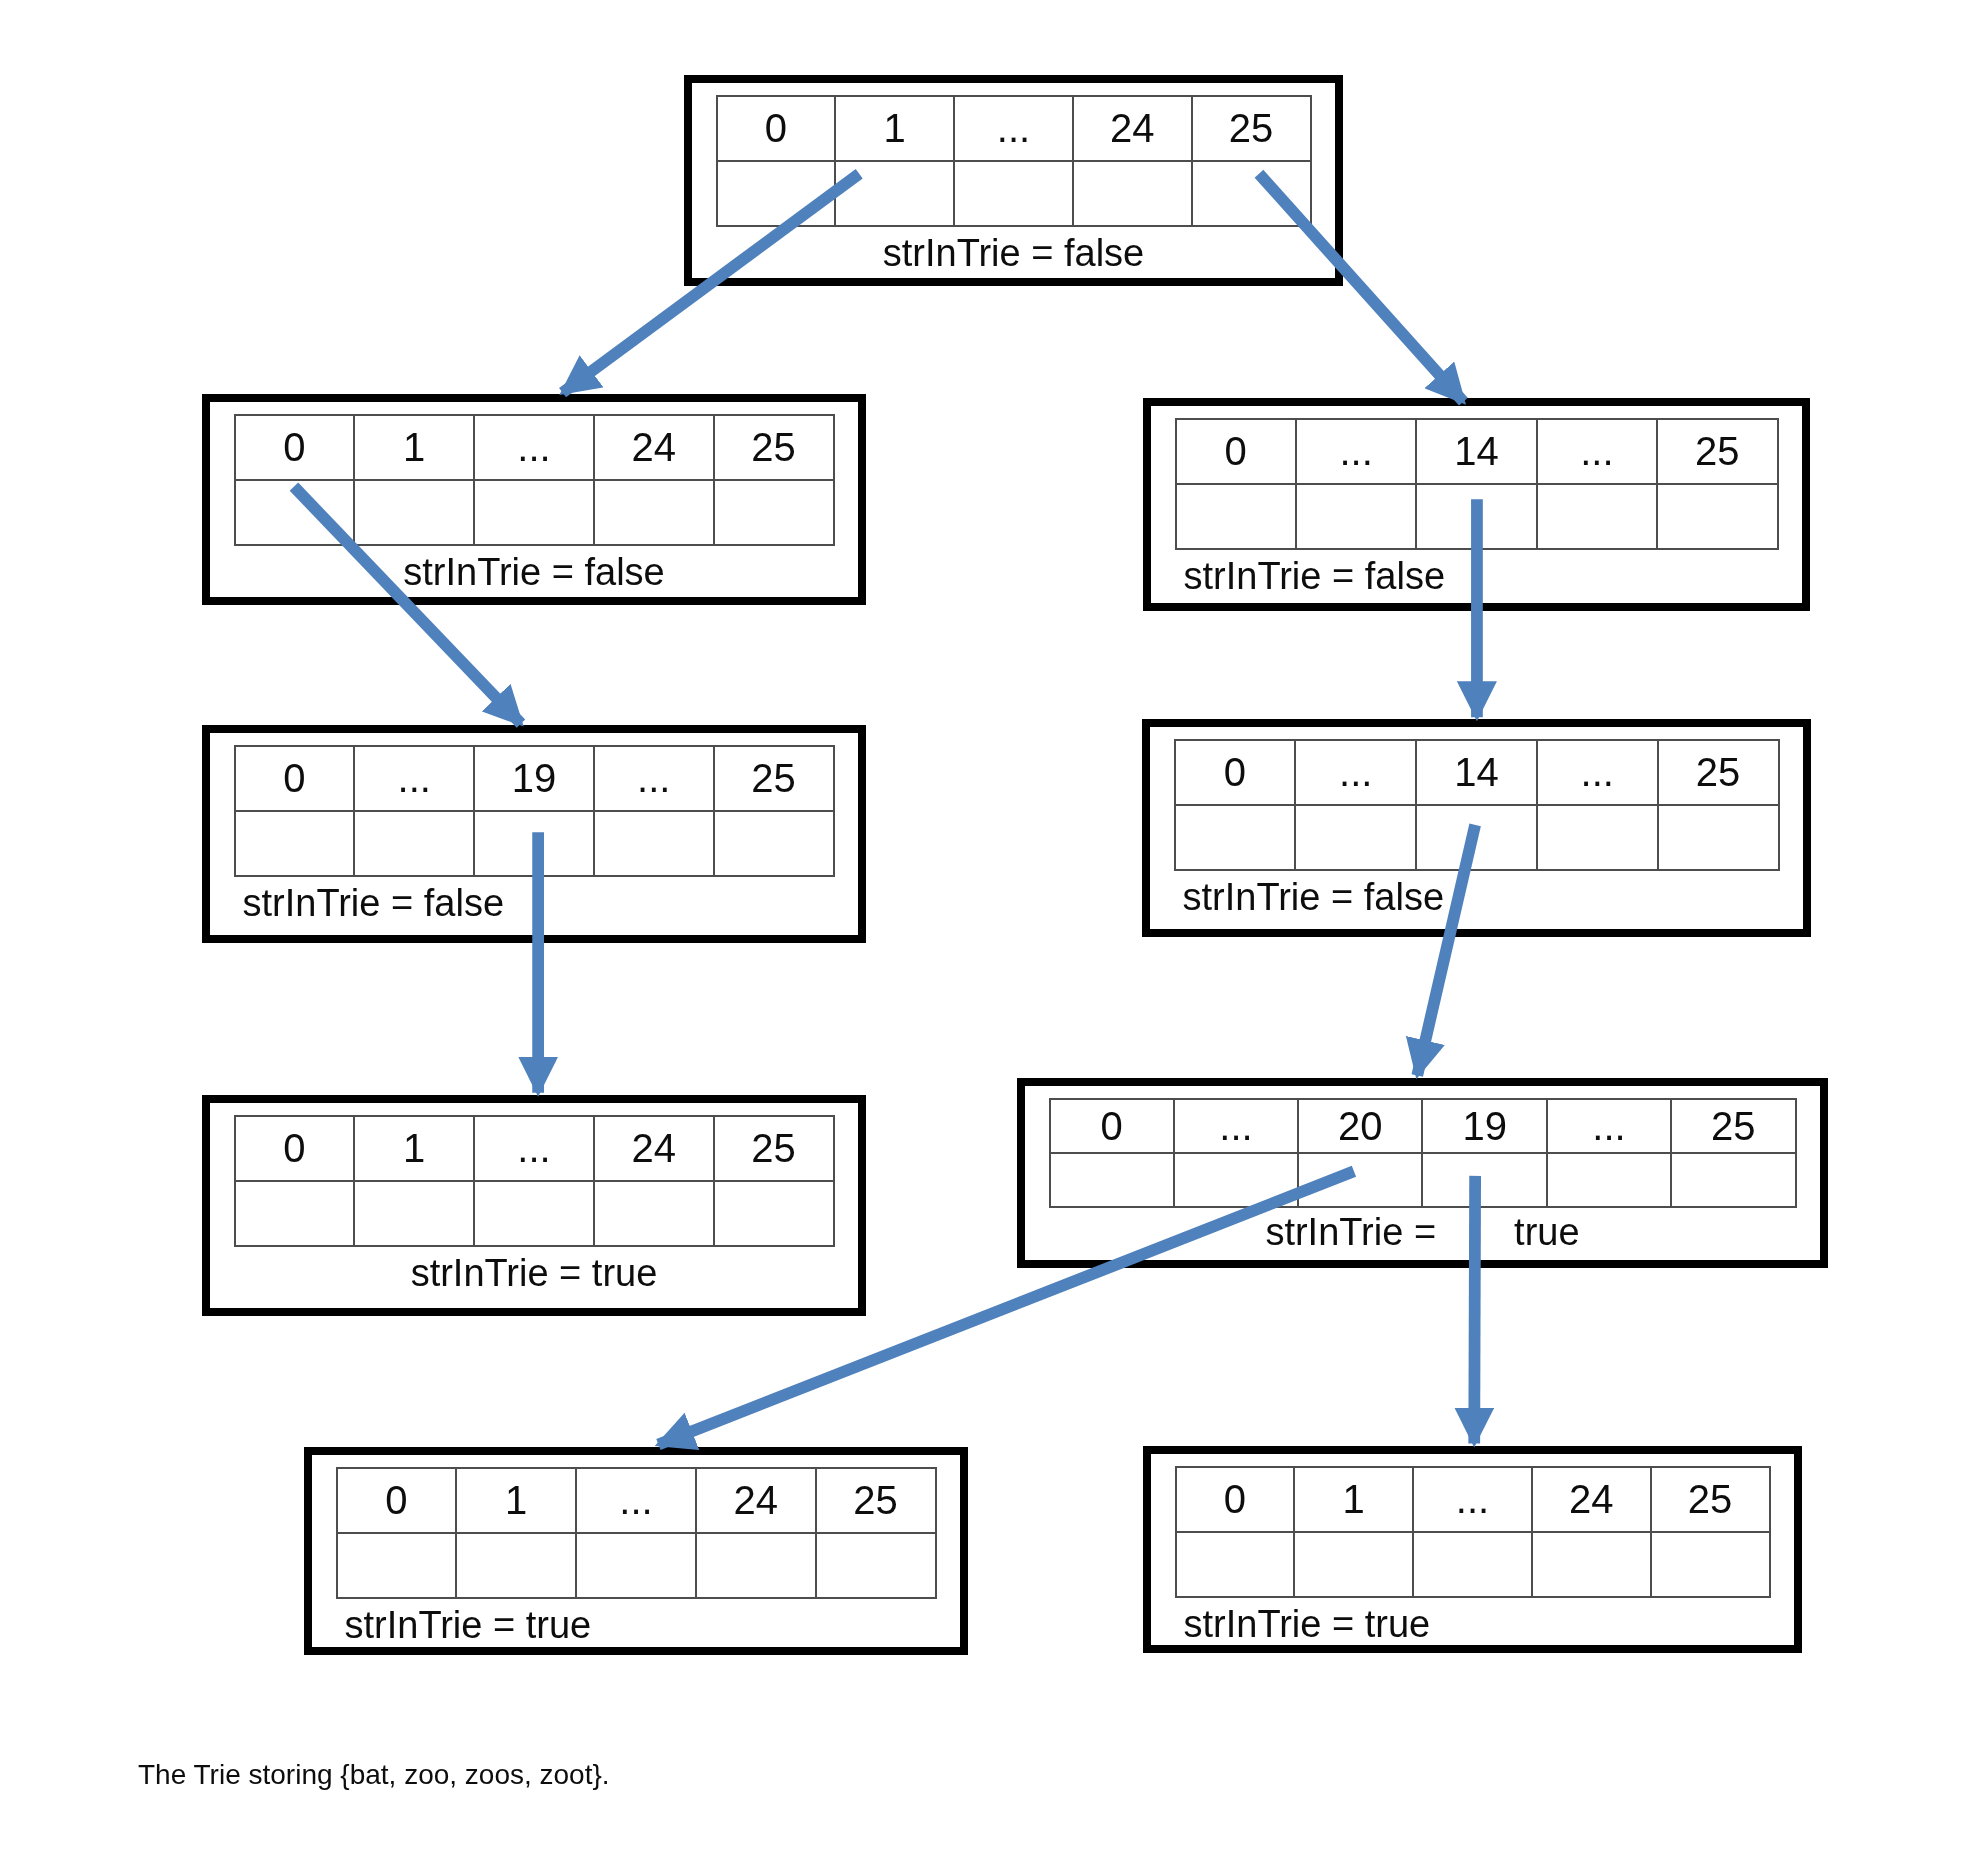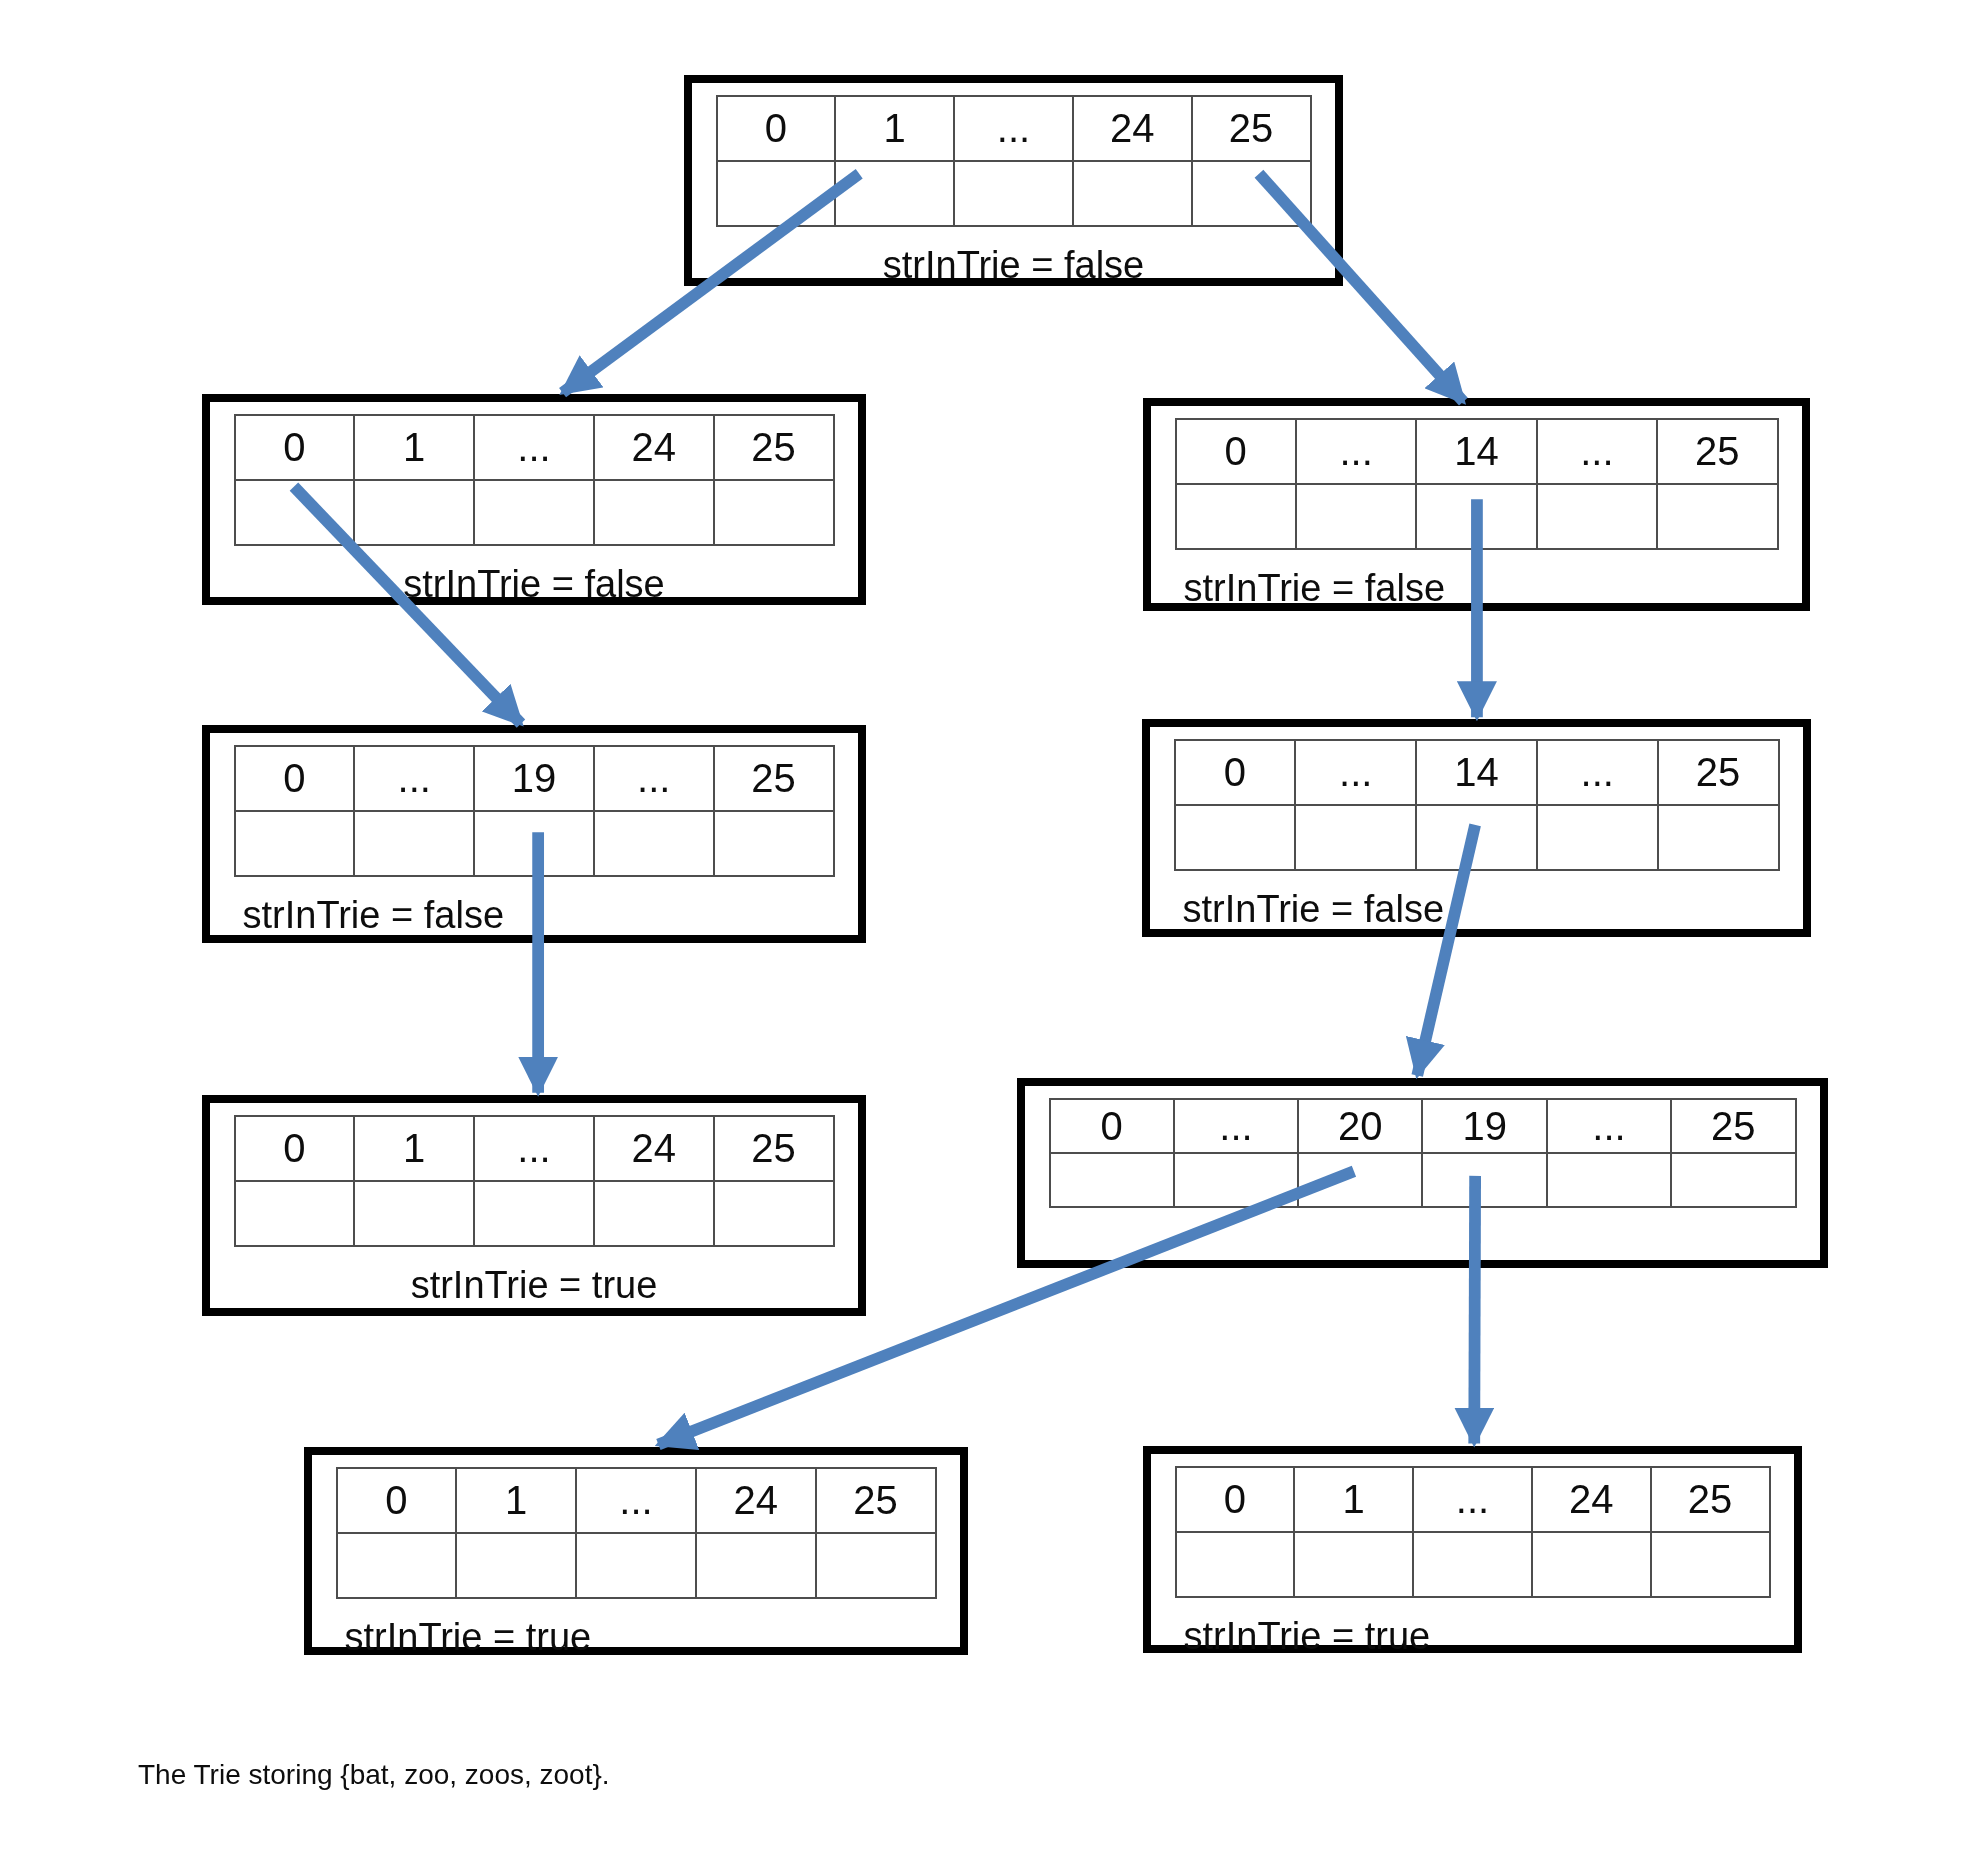--- a/index.html
+++ b/index.html
@@ -33,21 +33,21 @@
     text-align: center;
     vertical-align: middle;
     font-size: 40px;
     line-height: 1;
     color: #0d0d0d;
   }
   .node.short .cells-table td { height: 52px; }
   .nlabel {
     font-size: 38px;
     line-height: 47px;
-    margin-top: 15px;
+    margin-top: 3px;
     color: #0d0d0d;
     white-space: nowrap;
   }
   .node.short .nlabel { line-height: 42px; margin-top: 3.6px; }
   .nlabel.center { text-align: center; }
   .nlabel.left   { text-align: left; padding-left: 9px; }
   .nlabel.split  { display: flex; justify-content: center; gap: 78px; }
   .caption {
     position: absolute;
     left: 138px;
@@ -228,20 +228,24 @@
               <td></td>
               <td></td>
               <td></td>
               <td></td>
               <td></td>
               <td></td>
             </tr>
           </tbody>
         </table>
       </div>
+    <div class="nlabel split">
+      <span>strInTrie =</span>
+      <span>true</span>
+    </div>
   </div>
 
   <div class="node" style="left:304px; top:1447px; width:664px; height:208px;">
     <div>
         <table class="cells-table">
           <tbody>
             <tr>
               <td>0</td>
               <td>1</td>
               <td>...</td>

